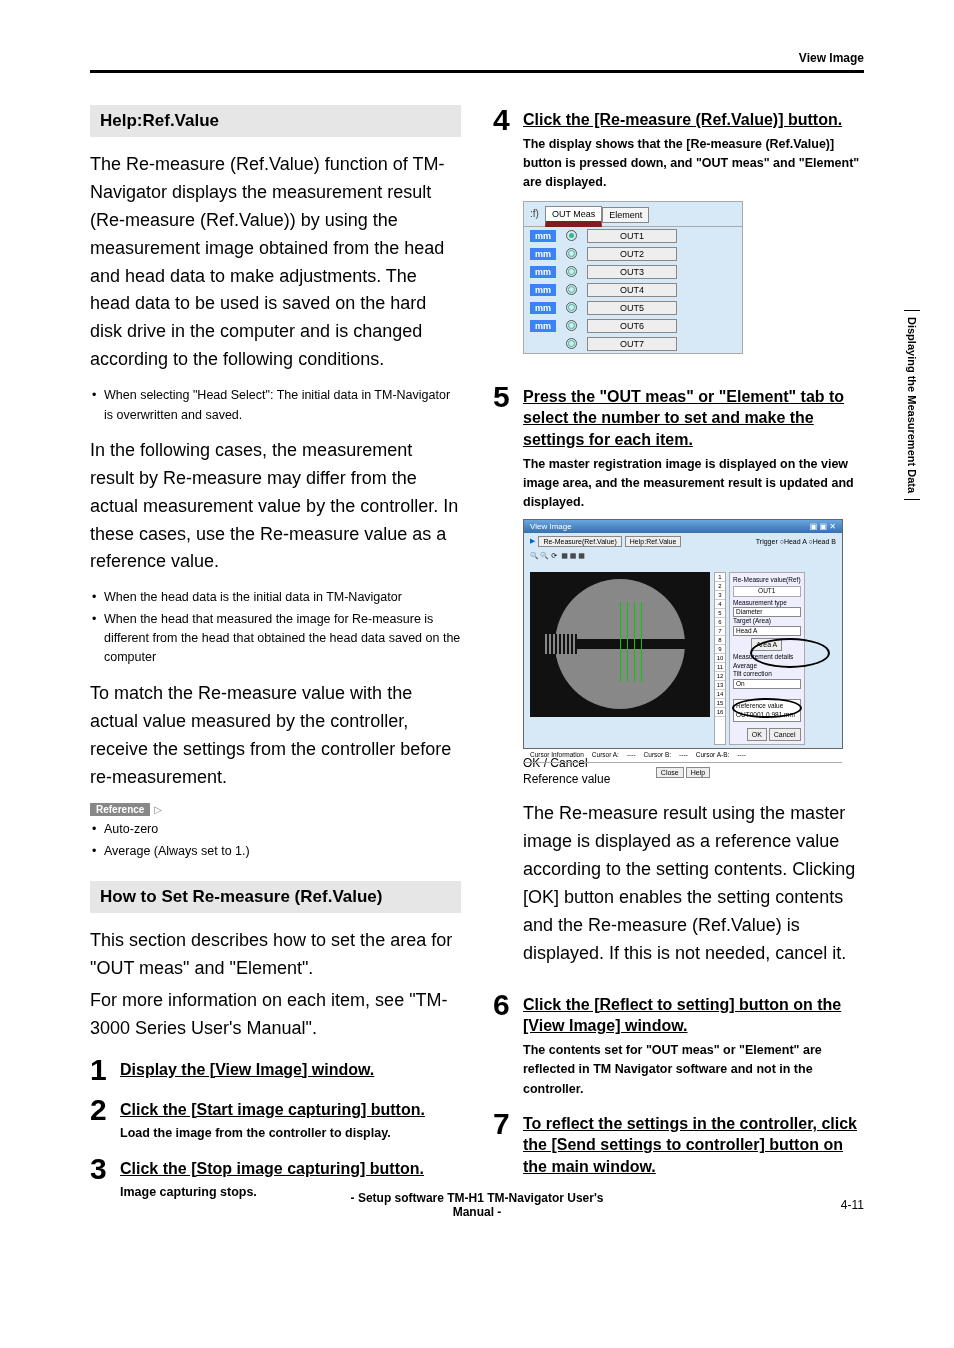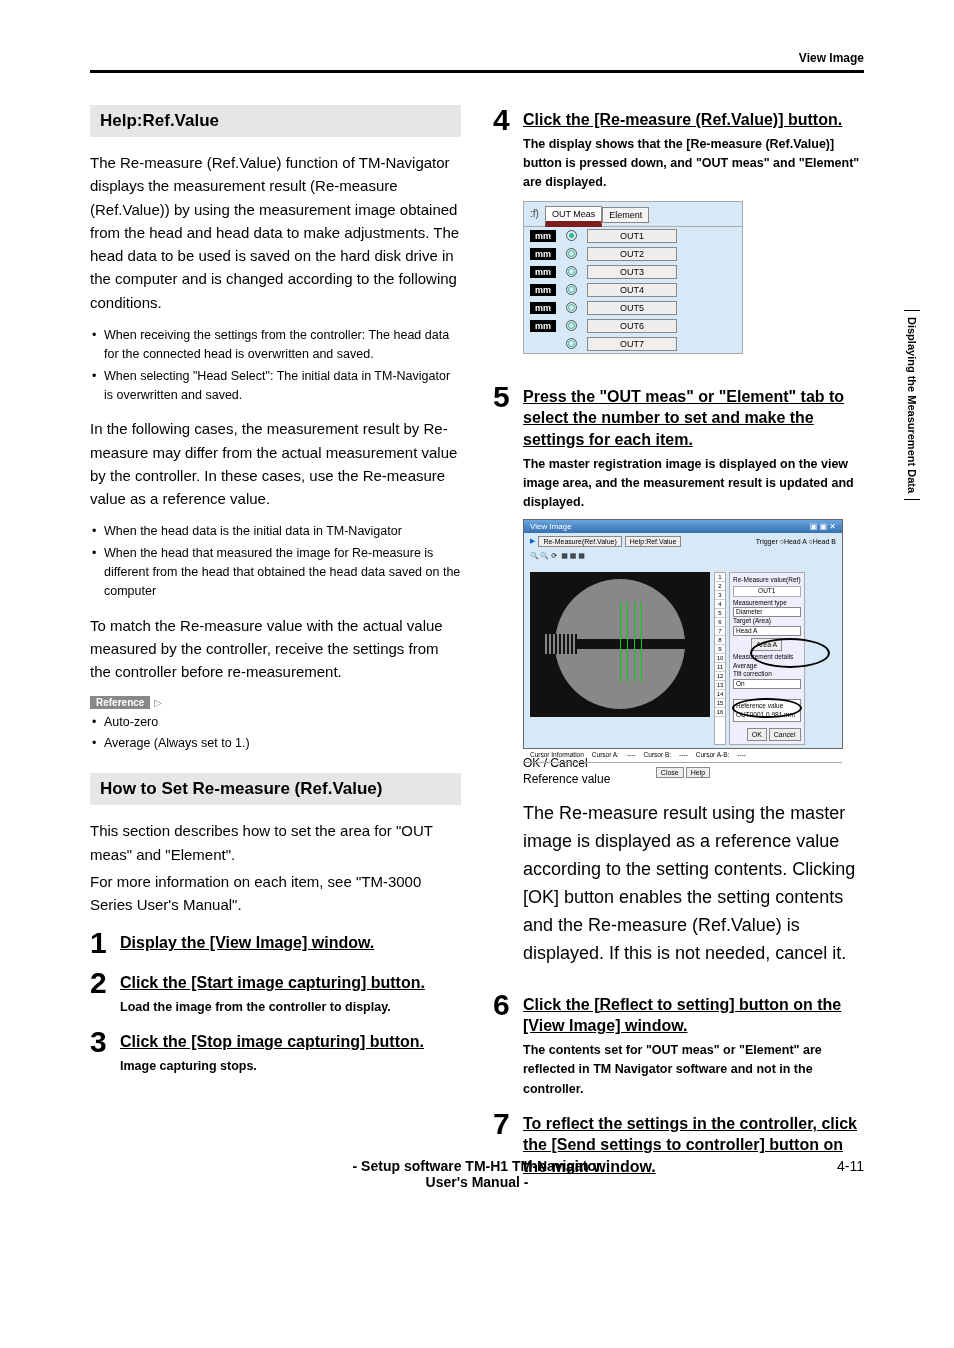--- a/index.html
+++ b/index.html
@@ -38,21 +38,21 @@
     min-width: 0;
   }
   .section-heading {
     background: #e6e6e6;
     font-size: 17px;
     font-weight: bold;
     padding: 6px 10px;
     margin-bottom: 14px;
   }
   p.body {
-    font-size: 15px;
+    font-size: 18px;
     line-height: 1.55;
     margin-bottom: 12px;
   }
   ul.bullets {
     list-style: none;
     font-size: 12.5px;
     line-height: 1.55;
     margin-bottom: 12px;
   }
   ul.bullets li {
@@ -116,26 +116,27 @@
     top: 310px;
     writing-mode: vertical-rl;
     font-size: 11px;
     font-weight: bold;
     border-top: 1px solid #000;
     border-bottom: 1px solid #000;
     padding: 6px 2px;
   }
   .footer {
     position: absolute;
-    bottom: 50px;
+    bottom: 42px;
     left: 90px;
     right: 90px;
     display: flex;
     justify-content: space-between;
-    font-size: 14px;
+    font-size: 12px;
+    align-items: center;
   }
   .footer-left { flex:1; }
   .footer-center { font-weight: bold; text-align:center; flex:1;}
   .footer-right { text-align: right; flex:1;}
   
   .fig-out {
     border: 1px solid #aaa;
     width: 220px;
     margin: 8px 0 18px 0;
     font-size: 10px;
@@ -164,21 +165,21 @@
     top:1px;
   }
   .fig-row {
     display:flex;
     align-items:center;
     gap:10px;
     padding:2px 6px;
     background:#d7e8f6;
   }
   .mm {
-    background:#000000;
+    background:#3b82f6;
     color:#fff;
     padding:1px 4px;
     font-weight:bold;
     font-size:9px;
     min-width:26px;
     text-align:center;
   }
   .radio {
     width:11px;height:11px;
     border:1px solid #555;
@@ -293,21 +294,20 @@
   <div class="side-tab">Displaying the Measurement Data</div>
 
   <div class="columns">
 
     <div class="col">
       <div class="section-heading">Help:Ref.Value</div>
 
       <p class="body">The Re-measure (Ref.Value) function of TM-Navigator displays the measurement result (Re-measure (Ref.Value)) by using the measurement image obtained from the head and head data to make adjustments. The head data to be used is saved on the hard disk drive in the computer and is changed according to the following conditions.</p>
 
       <ul class="bullets">
-        <li>When receiving the settings from the controller: The head data for the connected head is overwritten and saved.</li>
         <li>When selecting "Head Select": The initial data in TM-Navigator is overwritten and saved.</li>
       </ul>
 
       <p class="body">In the following cases, the measurement result by Re-measure may differ from the actual measurement value by the controller. In these cases, use the Re-measure value as a reference value.</p>
 
       <ul class="bullets">
         <li>When the head data is the initial data in TM-Navigator</li>
         <li>When the head that measured the image for Re-measure is different from the head that obtained the head data saved on the computer</li>
       </ul>
 

